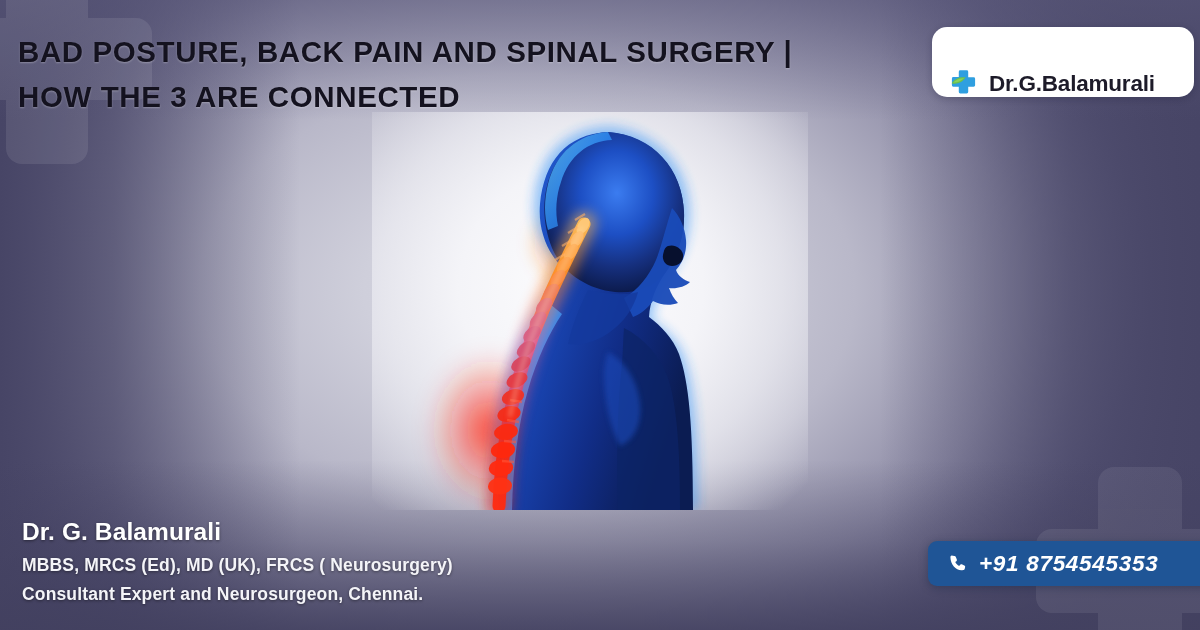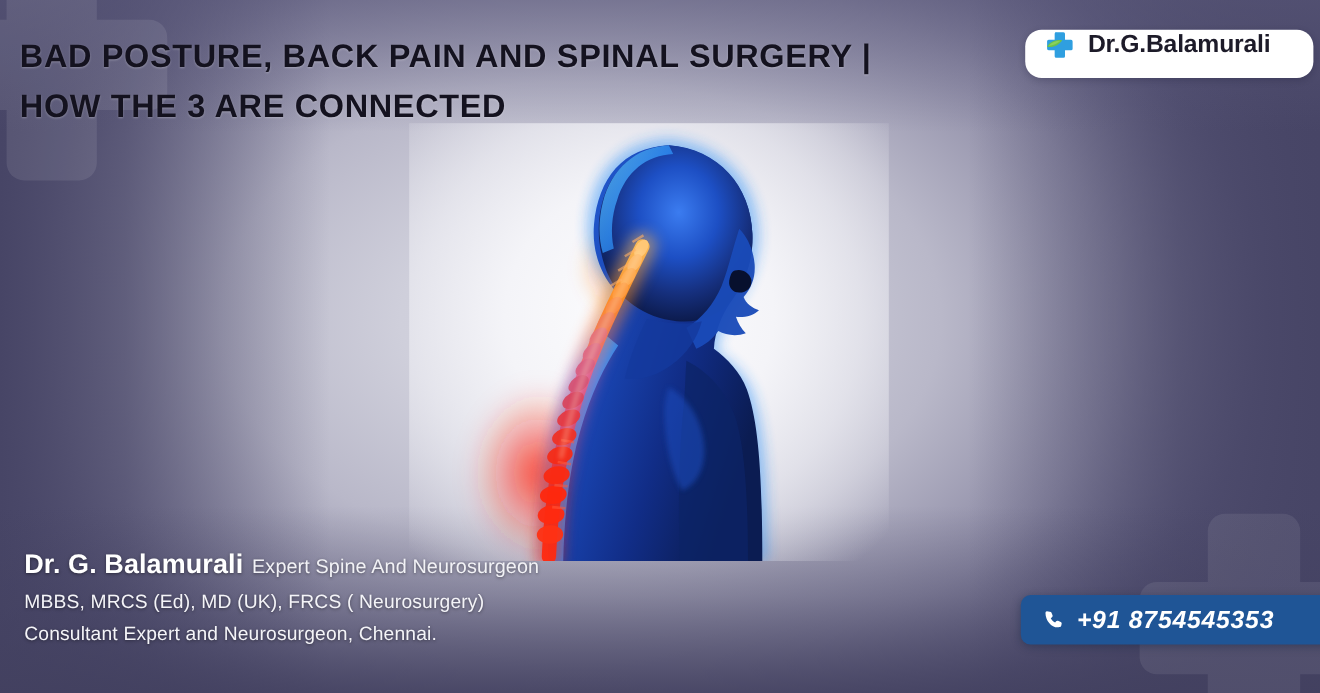--- a/index.html
+++ b/index.html
@@ -91,62 +91,62 @@
     white-space:nowrap;
     text-shadow:0 1px 2px rgba(255,255,255,0.28);
   }
   .headline-line.l1 { text-align:left; }
   .headline-line.l2 { padding-right:190px; }
 
   
   .logo-pill {
     position:absolute;
     left:932px; top:27px;
-    height:44px;
+    height:70px;
     min-width:262px;
-    display:flex; align-items:flex-start;
+    display:flex; align-items:flex-end;
     gap:11px;
     padding:0 16px 0 17px;
     background:#ffffff;
     border-radius:15px;
     box-shadow:0 2px 7px rgba(20,18,40,0.22);
   }
   .logo-mark { width:29px; height:29px; flex:0 0 auto; }
   .logo-text {
     font-size:22.5px;
     font-weight:700;
     color:#1d1b29;
     letter-spacing:-0.2px;
     white-space:nowrap;
   }
 
   
   .creds {
     position:absolute;
-    left:22px; bottom:40px;
+    left:22px; bottom:22px;
     width:690px;
   }
   .cred-row-1 {
     display:flex; align-items:baseline; gap:8px;
     margin-bottom:5px;
   }
   .cred-name {
     font-size:24.5px; font-weight:700; color:#ffffff;
     letter-spacing:0.1px;
     text-shadow:0 1px 3px rgba(0,0,0,0.45);
     white-space:nowrap;
   }
   .cred-role {
     font-size:18px; font-weight:400; color:#f2f2f6;
     letter-spacing:0.1px;
     text-shadow:0 1px 3px rgba(0,0,0,0.45);
     white-space:nowrap;
   }
   .cred-line {
-    font-size:17.5px; font-weight:400; color:#f4f4f8;
+    font-size:17.5px; font-weight:700; color:#f4f4f8;
     letter-spacing:0.15px;
     line-height:1.62;
     text-shadow:0 1px 3px rgba(0,0,0,0.45);
     white-space:nowrap;
   }
 
   
   .phone-badge {
     position:absolute;
     left:928px; bottom:44px;
@@ -337,21 +337,20 @@
                a1.6 1.6 0 0 1 1.6 -1.6 h6 v-6 a1.6 1.6 0 0 1 1.6 -1.6 z" fill="#2f9fe0"></path>
       <path d="M3.0 16.8 C6.6 11.4 13.2 9.6 18.4 10.6 C14.6 16.0 8.2 18.6 3.0 16.8 Z" fill="#6cc24a"></path>
       <path d="M4.6 16.0 C8.0 12.6 12.4 11.0 16.6 11.2 C12.8 14.6 8.6 16.4 4.6 16.0 Z" fill="#8ed35f" opacity="0.85"></path>
     </svg>
     <span class="logo-text">Dr.G.Balamurali</span>
   </div>
 
   <div class="creds">
     <div class="cred-row-1">
       <span class="cred-name">Dr. G. Balamurali</span>
-      <span class="cred-role">Expert Spine And Neurosurgeon</span>
     </div>
     <div class="cred-line">MBBS, MRCS (Ed), MD (UK), FRCS ( Neurosurgery)</div>
     <div class="cred-line">Consultant Expert and Neurosurgeon, Chennai.</div>
   </div>
 
   <div class="phone-badge">
     <svg class="phone-icon" viewBox="0 0 24 24">
       <path d="M6.6 2.6 C7.5 2.4 8.3 2.9 8.6 3.7 l1.3 3.1 c0.3 0.8 0.1 1.7 -0.6 2.2
                l-1.4 1.1 c1 2.2 2.8 4 5 5 l1.1 -1.4 c0.5 -0.7 1.4 -0.9 2.2 -0.6
                l3.1 1.3 c0.8 0.3 1.3 1.1 1.1 2 l-0.5 2.3 c-0.2 0.9 -1 1.6 -2 1.6

